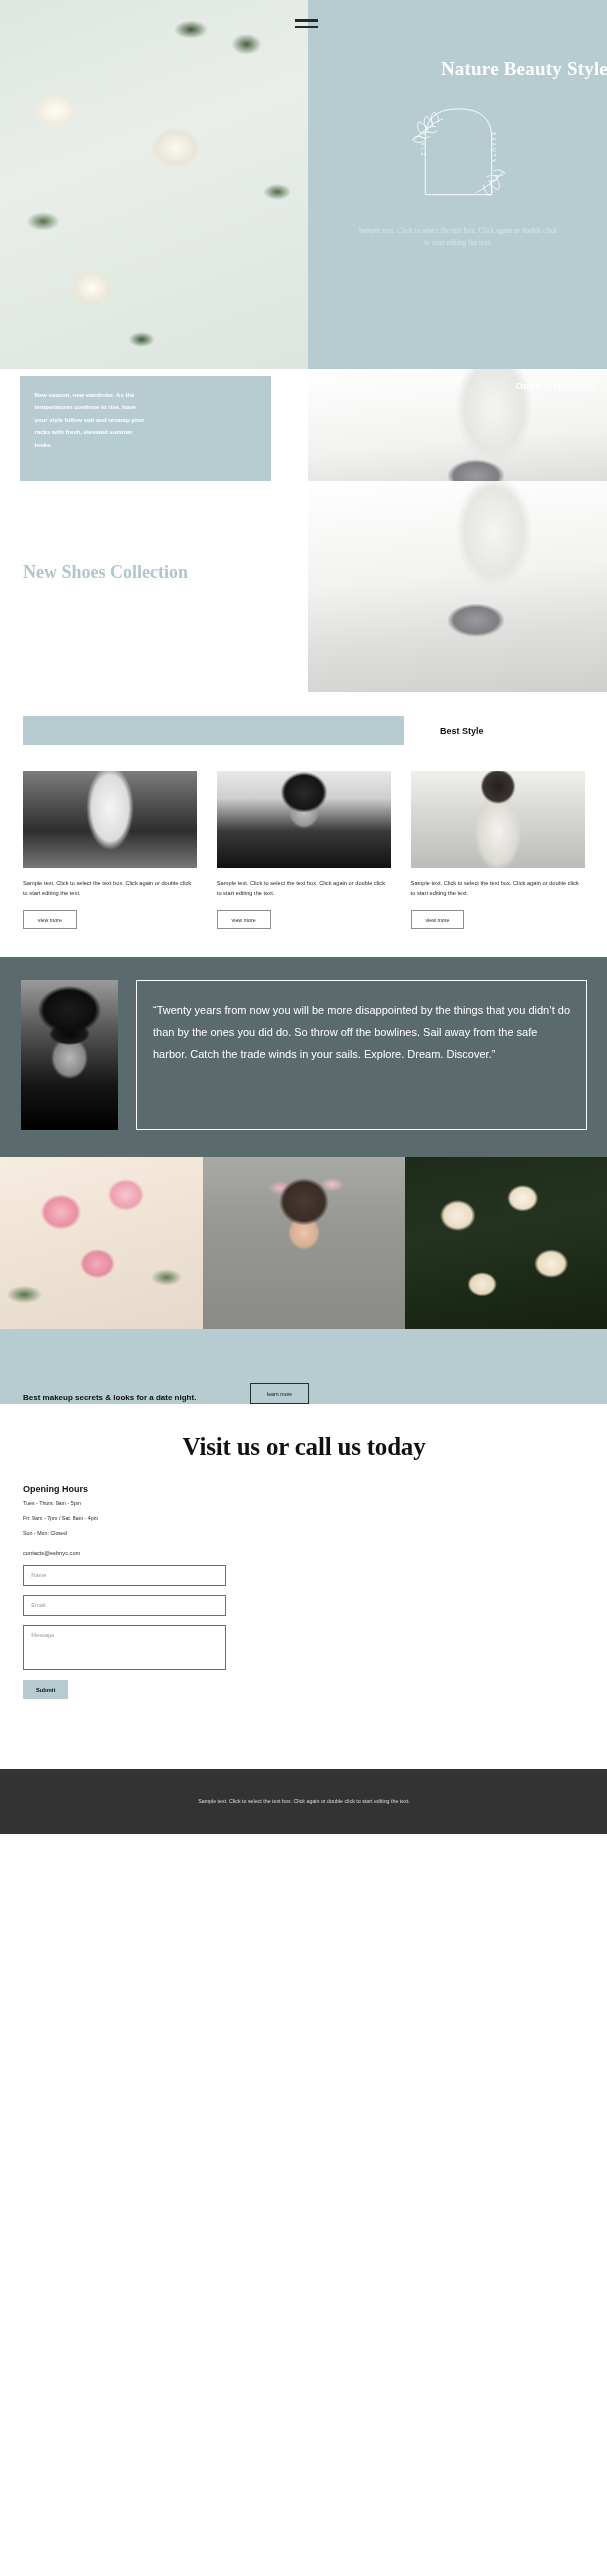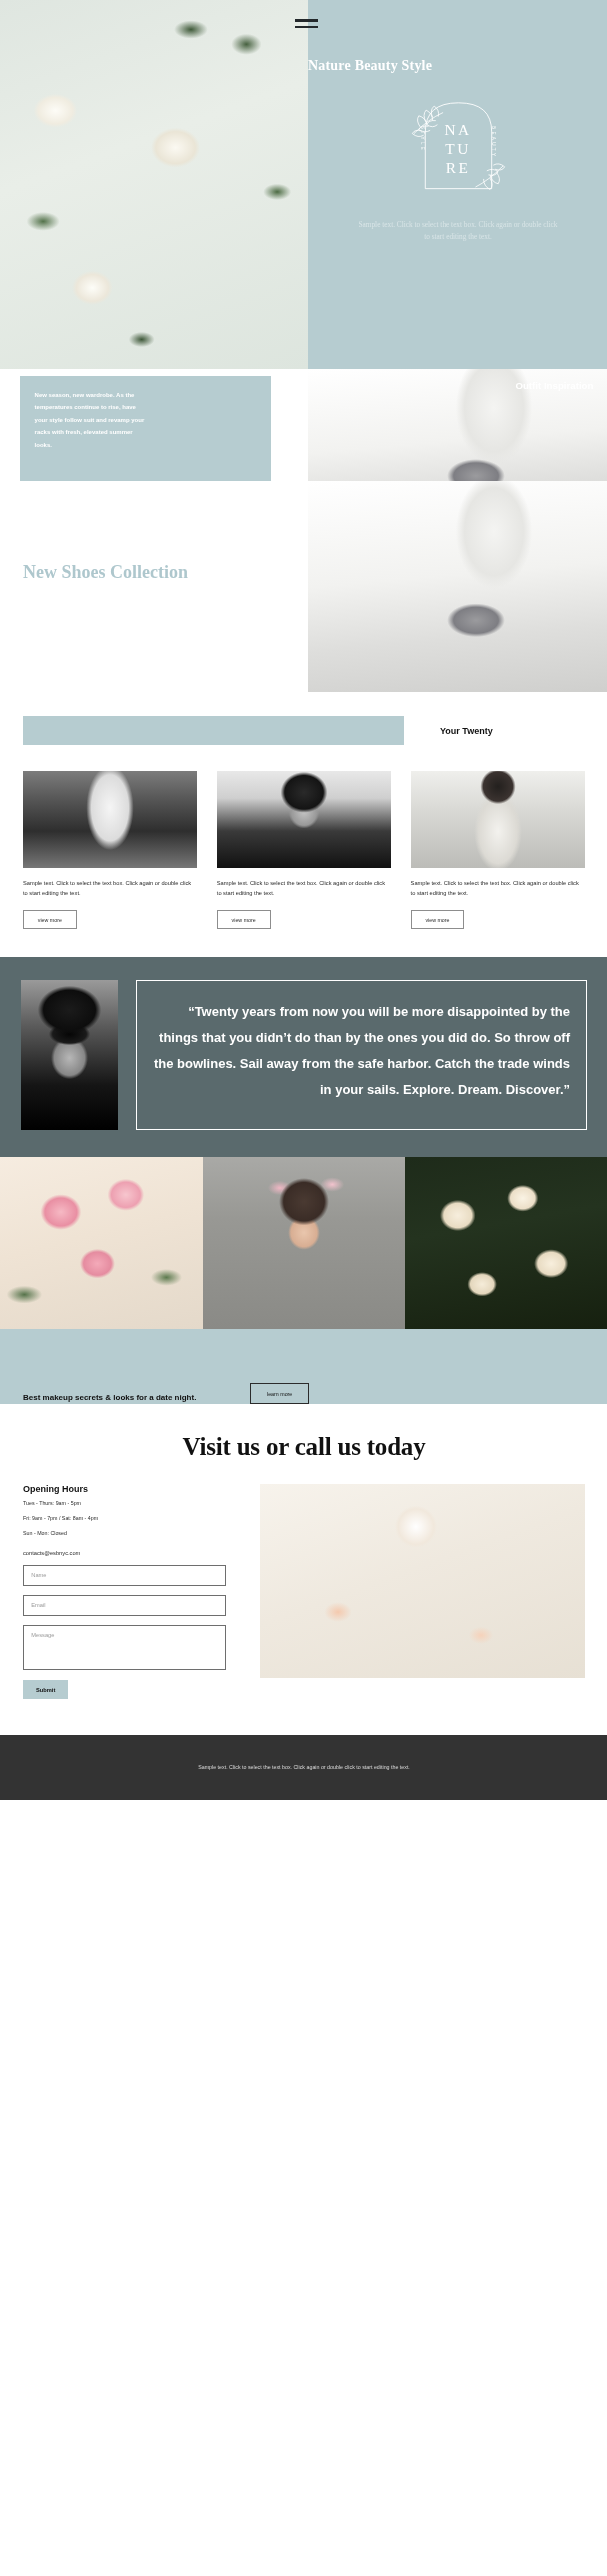--- a/index.html
+++ b/index.html
@@ -108,22 +108,22 @@
 
   
   .hero { display:flex; height:369px; }
   .hero-img { width:308px; height:369px; }
   .hero-right { width:300px; background:#b6ccd0; position:relative; padding-top:58px; }
   .hamburger { position:absolute; top:19.4px; left:-13px; width:23px; }
   .hamburger span { display:block; height:2.4px; background:#23282b; margin-bottom:4px; }
   .hamburger span:last-child{ margin-bottom:0; }
   .hero-title {
     font-family:"Liberation Serif", serif;
-    font-weight:700; font-size:14px; color:#fff;
-    text-align:left; letter-spacing:0.2px;
+    font-weight:700; font-size:19px; color:#fff;
+    text-align:right; letter-spacing:0.2px;
   }
   .logo-badge { margin:11.3px auto 0; width:115px; height:122px; position:relative; }
   .logo-badge svg { position:absolute; inset:0; }
   .hero-sub {
     margin:11.3px auto 0; width:203px; text-align:center;
     font-family:"Liberation Serif", serif;
     font-size:7.3px; line-height:1.65; color:#d9e5e7;
   }
 
   
@@ -172,41 +172,41 @@
   .btn-outline {
     margin-top:11.3px; display:inline-block; border:0.8px solid #8d8d8d;
     background:transparent; padding:5.7px 13.8px; font-size:5.3px; color:#2b2b2b;
     cursor:pointer; font-family:"Liberation Sans", sans-serif;
   }
 
   
   .quote-sec { background:#5a6a6d; padding:23px 21px 27.5px; display:flex; gap:18px; align-items:flex-start; }
   .quote-img { width:97px; height:150px; flex:0 0 97px; }
   .quote-box { flex:1; border:1.6px solid #fff; padding:18px 16px; min-height:150px; }
-  .quote-text { font-size:13px; font-weight:700; line-height:2.0; color:#fff;text-align:right; }
+  .quote-text { font-size:11px; font-weight:400; line-height:2.0; color:#fff; }
 
   
   .gallery { display:flex; height:172px; }
   .gallery div { flex:1; }
 
   
   .cta { background:#b6ccd0; height:75px; display:flex; align-items:flex-end; padding:0 23px; }
   .cta-text { flex:1; font-size:8px; font-weight:700; line-height:1.6; color:#111; max-width:227px; }
   .btn-cta {
     border:0.8px solid #2b2b2b; background:transparent; padding:6.5px 16px;
     font-size:5.3px; color:#111; cursor:pointer; font-family:"Liberation Sans", sans-serif;
   }
 
   
   .contact { padding:29px 0 36px; }
   .contact-h {
     font-family:"Liberation Serif", serif; font-weight:700;
     font-size:25px; color:#111; text-align:center; letter-spacing:-0.2px;
   }
-  .contact-body { display:flex; gap:34px; padding:23px 23px 0; }
+  .contact-body { display:flex; gap:34px; padding:23px 23px 0;flex-direction:column; }
   .contact-left { width:203px; }
   .oh-title { font-size:9px; font-weight:700; color:#111; }
   .oh-line { margin-top:4.9px; font-size:5.3px; line-height:1.85; color:#2b2b2b; }
   .oh-line:first-of-type{ margin-top:8px; }
   .email { margin-top:11.3px; font-size:5.7px; color:#2b2b2b; }
   .field {
     display:block; width:100%; margin-top:9px; border:0.8px solid #6e6e6e;
     padding:6.5px 7.3px; font-size:5.7px; color:#666; background:#fff;
     font-family:"Liberation Sans", sans-serif;
   }
@@ -252,27 +252,20 @@
             <path d="M43 44 q-9 -1 -11 5 q7 5 13 0"></path>
           </g>
           <g stroke="#ffffff" stroke-width="1" fill="none">
             <path d="M126 100 Q108 118 92 126"></path>
             <path d="M118 108 q6 8 2 14 q-8 -2 -10 -11"></path>
             <path d="M110 115 q5 9 0 14 q-8 -4 -8 -13"></path>
             <path d="M116 104 q9 3 12 -3 q-7 -6 -14 -2"></path>
             <path d="M108 111 q9 2 12 -4 q-7 -5 -14 -1"></path>
           </g>
         </svg>
-        <div style="position:absolute;left:0;right:0;top:36px;text-align:center;
-                    font-family:'Liberation Serif',serif;font-size:15.4px;line-height:1.22;
-                    color:#fff;letter-spacing:2.4px;">
-          <div>NA</div>
-          <div>TU</div>
-          <div>RE</div>
-        </div>
         <div style="position:absolute;left:19.4px;top:41px;writing-mode:vertical-rl;
                     font-size:4.5px;letter-spacing:2.4px;color:#fff;">STYLE</div>
         <div style="position:absolute;right:19.4px;top:41px;writing-mode:vertical-rl;
                     font-size:4.5px;letter-spacing:2.4px;color:#fff;">BEAUTY</div>
       </div>
 
       <div class="hero-sub">Sample text. Click to select the text box. Click again or double click to start editing the text.</div>
     </div>
   </section>
 
@@ -286,21 +279,21 @@
   </section>
 
   <section class="shoes">
     <div class="shoes-img photo ph-sneaker"></div>
     <div class="shoes-h">New Shoes Collection</div>
   </section>
 
   <section class="style-sec">
     <div class="style-head">
       <div class="style-bar"></div>
-      <div class="style-label">Your Twenty</div>
+      <div class="style-label">Best Style</div>
     </div>
     <div class="cards">
 
       <div class="card">
         <div class="card-img photo ph-bw-street"></div>
         <div class="card-p">Sample text. Click to select the text box. Click again or double click to start editing the text.</div>
         <button class="btn-outline">view more</button>
       </div>
 
       <div class="card">

